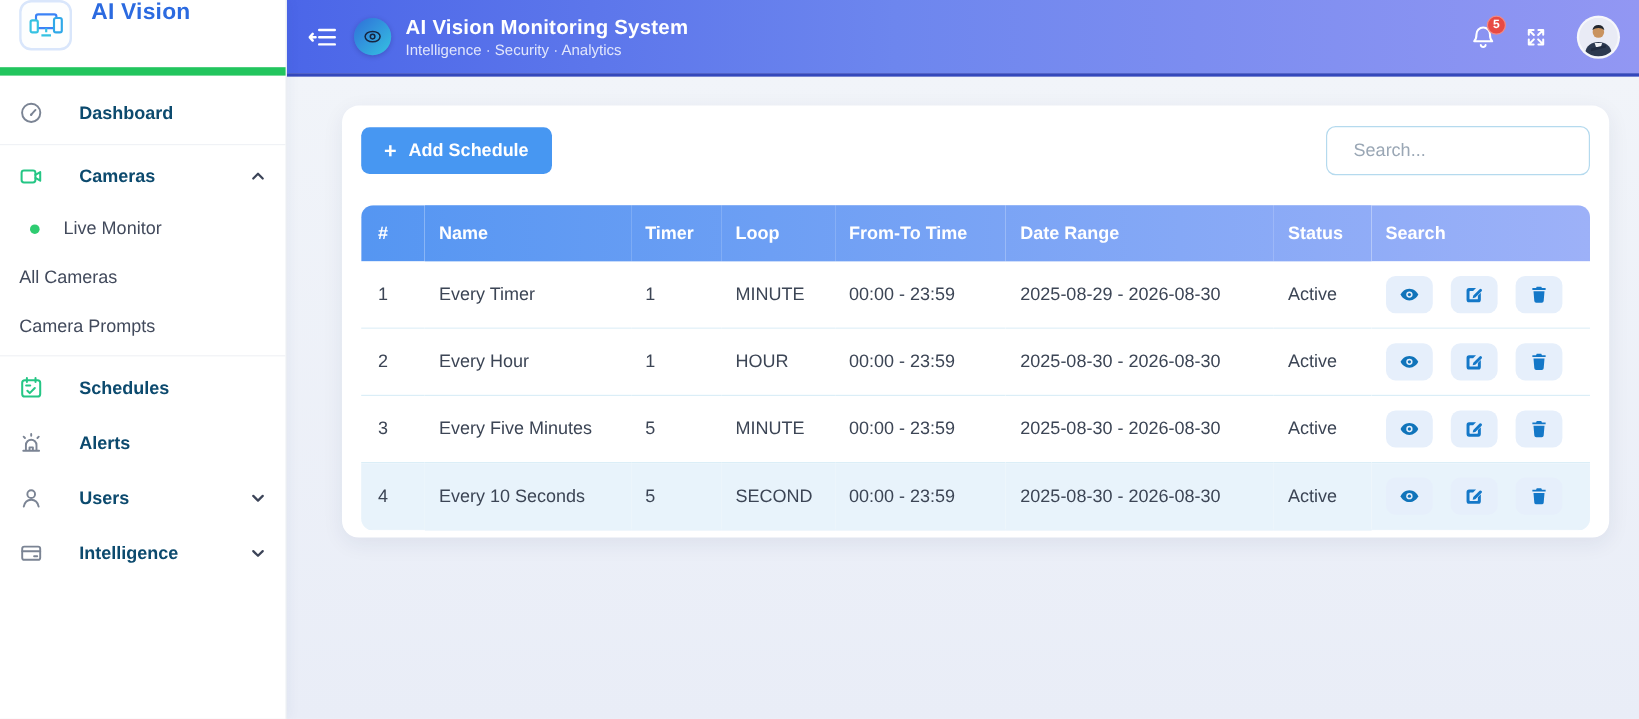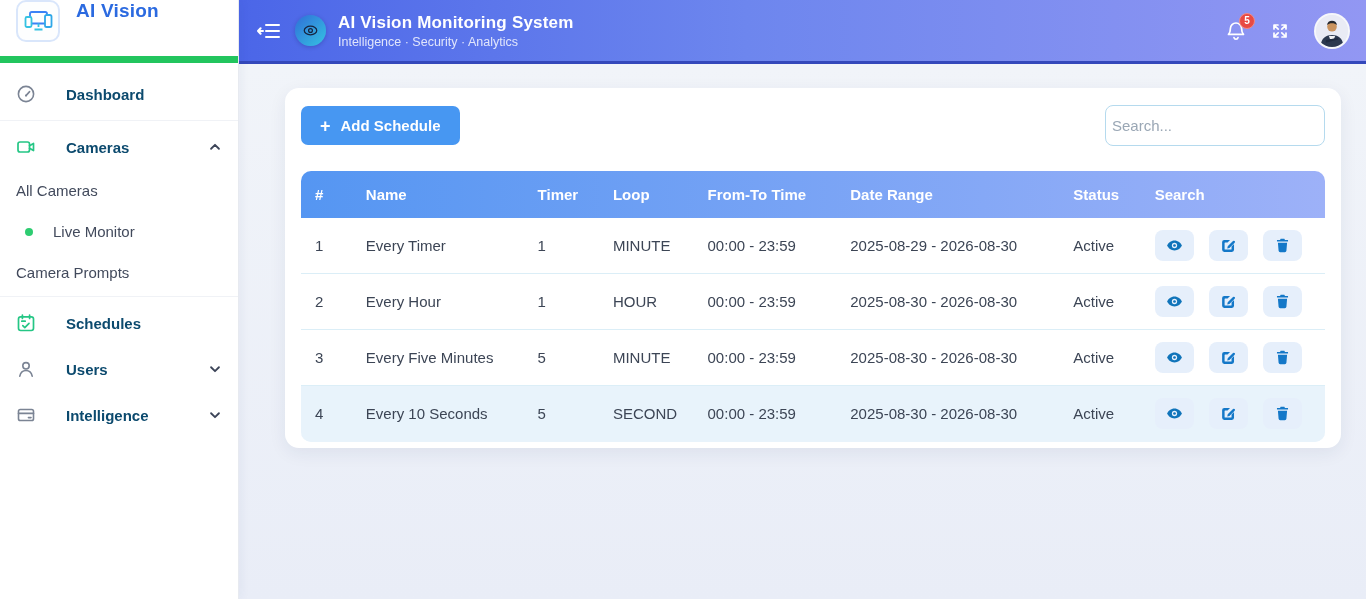--- a/index.html
+++ b/index.html
@@ -55,21 +55,21 @@
     background:linear-gradient(180deg,#f1f4f9 0%, #e9edf7 100%); overflow:hidden; }
   .card { margin:24px 25px 0 46px; background:#ffffff; border-radius:14px;
     box-shadow:0 5px 18px rgba(25,39,89,.07); padding:17px 16px 6px; }
   .toolbar { display:flex; align-items:center; justify-content:space-between;
     margin-bottom:25px; }
   .btn-add { display:inline-flex; align-items:center; gap:10px; background:#4797f2;
     color:#fff; border:none; border-radius:7px; font-size:15px; font-weight:600;
     padding:11px 19px; cursor:pointer; font-family:inherit; }
   .btn-add .plus { font-size:18px; font-weight:700; line-height:14px; }
   .search { width:220px; height:41px; border:1px solid #b5daee; border-radius:8px;
-    padding:0 6px; font-size:15px; color:#4a5568; outline:none; font-family:inherit; }
+    padding:0 22px; font-size:15px; color:#4a5568; outline:none; font-family:inherit; }
   .search::placeholder { color:#9aa7b5; }
 
   table { width:100%; border-collapse:separate; border-spacing:0; }
   thead tr { background:linear-gradient(90deg,#5596f2 0%, #9db1f8 100%); }
   th { color:#ffffff; font-size:15px; font-weight:700; text-align:left;
     padding:15px 12px; white-space:nowrap; }
   th:first-child { border-top-left-radius:10px; padding-left:14px; }
   th:last-child { border-top-right-radius:10px; }
   td { font-size:15px; color:#3c4555; padding:0 12px; height:56px;
     border-bottom:1px solid #dbeef7; white-space:nowrap; background:#fff; }
@@ -135,43 +135,52 @@
           <rect x="2" y="5" width="11.5" height="10" rx="2"></rect>
             <path d="M13.5 11.3l4 2.3V6.4l-4 2.3"></path>
         </svg>
         <span>Cameras</span>
         <svg class="chev" viewBox="0 0 16 16" fill="none" stroke="currentColor" stroke-width="2.1" stroke-linecap="round" stroke-linejoin="round">
             <path d="M3.5 10l4.5-4.5L12.5 10"></path>
           </svg>
       </div>
 
       <div class="nav-sub">
-        <span>All Cameras</span>
-      </div>
-      <div class="nav-sub">
         <span class="dot"></span>
         <span>Live Monitor</span>
+      </div>
+      <div class="nav-sub">
+        <span>All Cameras</span>
       </div>
       <div class="nav-sub">
         <span>Camera Prompts</span>
       </div>
 
       <div class="divider"></div>
 
       <div class="nav-item">
         <svg class="nico ic-green" viewBox="0 0 20 20" fill="none" stroke="currentColor" stroke-width="1.7" stroke-linecap="round" stroke-linejoin="round">
           <rect x="2.5" y="3.8" width="15" height="13.7" rx="2.2"></rect>
             <path d="M6.4 2v3.4 M13.6 2v3.4 M5.8 8.2h3.4"></path>
             <path d="M6.8 12.6l2 2 4.2-4.2"></path>
         </svg>
         <span>Schedules</span>
       </div>
 
 
 
+      <div class="nav-item">
+        <svg class="nico ic-gray" viewBox="0 0 20 20" fill="none" stroke="currentColor" stroke-width="1.6" stroke-linecap="round" stroke-linejoin="round">
+          <path d="M5.6 16v-4.2a4.4 4.4 0 0 1 8.8 0V16"></path>
+            <path d="M3.4 16.6h13.2"></path>
+            <path d="M10 4.2V2.6 M4.8 6l-1.1-1.1 M15.2 6l1.1-1.1"></path>
+            <path d="M8.6 16v-2.2h2.8V16"></path>
+        </svg>
+        <span>Alerts</span>
+      </div>
 
       <div class="nav-item">
         <svg class="nico ic-gray" viewBox="0 0 20 20" fill="none" stroke="currentColor" stroke-width="1.6" stroke-linecap="round">
           <circle cx="10" cy="6.8" r="3.2"></circle>
             <path d="M3.8 17.2c.8-3.8 3.1-5.7 6.2-5.7s5.4 1.9 6.2 5.7"></path>
         </svg>
         <span>Users</span>
         <svg class="chev" viewBox="0 0 16 16" fill="none" stroke="currentColor" stroke-width="2.1" stroke-linecap="round" stroke-linejoin="round">
             <path d="M3.5 6l4.5 4.5L12.5 6"></path>
           </svg>

